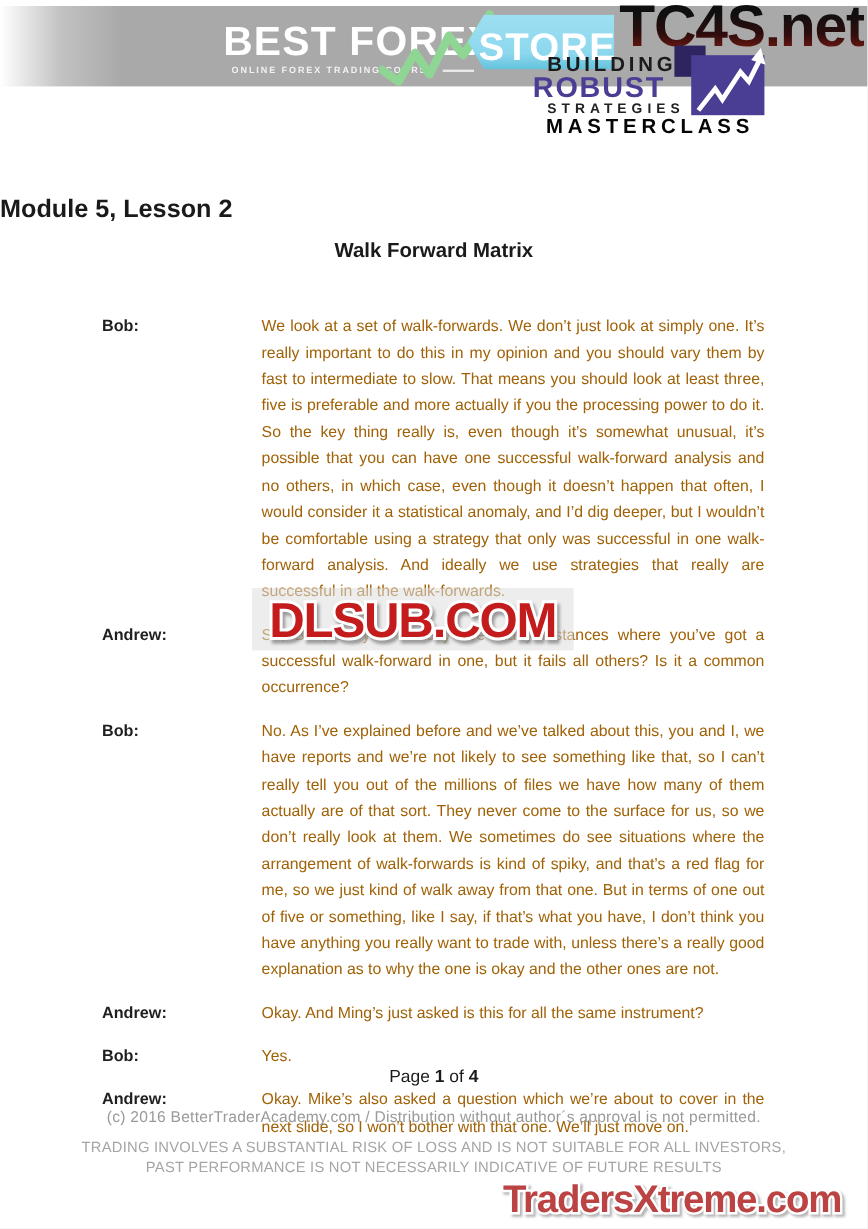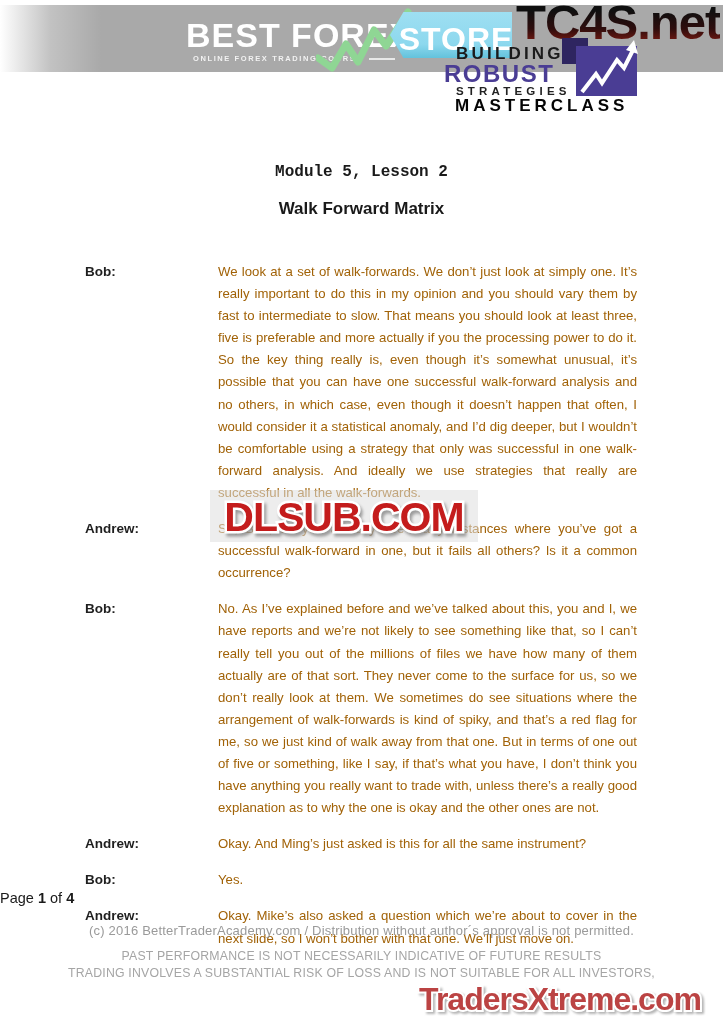--- a/index.html
+++ b/index.html
@@ -68,22 +68,22 @@
   .mc-strategies {
     position: absolute; left: 456px; top: 85px;
     font-size: 11.5px; font-weight: 600; color: #222222; letter-spacing: 4.2px; white-space: nowrap;
   }
   .mc-masterclass {
     position: absolute; left: 455px; top: 96px;
     font-size: 17px; font-weight: bold; color: #050505; letter-spacing: 4px; white-space: nowrap;
   }
 
   
-  .doc-title1 { position: absolute; top: 163px; left: 0; width: 723px; text-align: center;
-    font-size: 16px; font-weight: bold; color: #1a1a1a; font-family: Liberation Mono, monospace; }
+  .doc-title1 { position: absolute; top: 163px; left: 0; width: 723px; 
+    font-size: 21px; font-weight: bold; color: #1a1a1a; }
   .doc-title2 { position: absolute; top: 199px; left: 0; width: 723px; text-align: center;
     font-size: 17px; font-weight: bold; color: #1a1a1a; }
 
   
   .dialogue { position: absolute; left: 85px; top: 261px; width: 552px; }
   .dlg-row { display: flex; margin-bottom: 14px; }
   .dlg-speaker {
     flex: 0 0 133px; font-size: 13.5px; font-weight: bold; color: #1f1f1f; line-height: 22px;
   }
   .dlg-text {
@@ -96,21 +96,21 @@
     position: absolute; left: 210px; top: 490px; width: 268px; height: 52px;
     background: rgba(222,222,222,0.55);
     display: flex; align-items: center; justify-content: center; text-align: center;
   }
   .dlsub-wm svg { filter: drop-shadow(2px 3px 1.5px rgba(110,110,110,0.65)); }
   .traders-wm { position: absolute; left: 400px; top: 976px; }
   .traders-wm svg { filter: drop-shadow(2px 2px 1px rgba(120,120,120,0.55)); }
 
   
   .page-number {
-    position: absolute; top: 890px; left: 0; width: 723px; 
+    position: absolute; top: 890px; left: 0; width: 723px; text-align: center;
     font-size: 14.5px; color: #1a1a1a;
   }
   .page-number b { font-weight: bold; }
   .copyright {
     position: absolute; top: 923px; left: 0; width: 723px; text-align: center;
     font-size: 13px; color: #9a9a9a; letter-spacing: 0.2px;
   }
   .disclaimer {
     position: absolute; top: 948px; left: 0; width: 723px; text-align: center;
     font-size: 12.3px; color: #a5a5a5; line-height: 17px; letter-spacing: 0.2px;
@@ -190,22 +190,22 @@
   <div class="page-number">
     <span>Page</span>
     <b>1</b>
     <span>of</span>
     <b>4</b>
   </div>
 
   <div class="copyright">(c) 2016 BetterTraderAcademy.com / Distribution without author´s approval is not permitted.</div>
 
   <div class="disclaimer">
+    <div>TRADING INVOLVES A SUBSTANTIAL RISK OF LOSS AND IS NOT SUITABLE FOR ALL INVESTORS,</div>
     <div>PAST PERFORMANCE IS NOT NECESSARILY INDICATIVE OF FUTURE RESULTS</div>
-    <div>TRADING INVOLVES A SUBSTANTIAL RISK OF LOSS AND IS NOT SUITABLE FOR ALL INVESTORS,</div>
   </div>
 
   <div class="traders-wm">
     <svg width="320" height="46" viewBox="0 0 320 46">
       <text x="160" y="34" text-anchor="middle" font-family="Liberation Sans, sans-serif" font-size="32" font-weight="bold" fill="#bb4343" stroke="#ffffff" stroke-width="4" paint-order="stroke" letter-spacing="-1">TradersXtreme.com</text>
     </svg>
   </div>
 
 </div>
 

